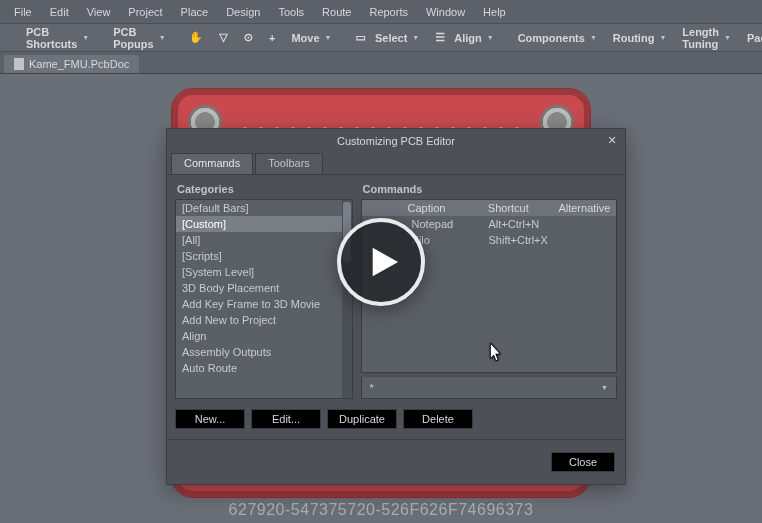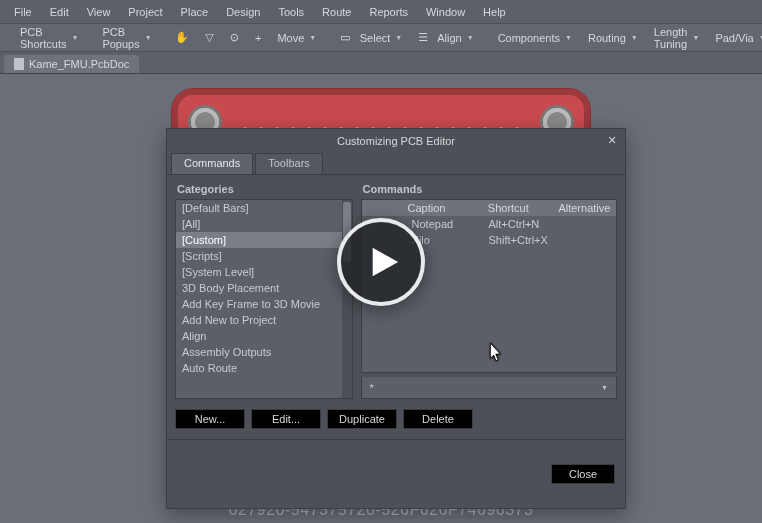--- a/index.html
+++ b/index.html
@@ -4,21 +4,21 @@
 <style>
 * { margin:0; padding:0; box-sizing:border-box; font-family:"Segoe UI",Tahoma,sans-serif; font-size:11px; user-select:none; }
 html, body { width:762px; height:523px; overflow:hidden; }
 body { background:#5a5e65; color:#c0c3c8; position:relative; }
 
 
 .menubar { height:24px; background:#5c6068; display:flex; align-items:center; padding:0 6px; gap:2px; border-bottom:1px solid #4b4f56; }
 .menubar .item { padding:3px 8px; color:#d6d8dc; cursor:default; }
 
 
-.toolbar { height:28px; background:#62666e; display:flex; align-items:center; padding:0 14px; gap:4px; border-bottom:1px solid #4b4f56; }
+.toolbar { height:28px; background:#62666e; display:flex; align-items:center; padding:0 20px; gap:4px; border-bottom:1px solid #4b4f56;font-weight:bold; }
 .tb-group { display:flex; align-items:center; padding:2px 6px; color:#d6d8dc; gap:3px; cursor:default; }
 .caret { font-size:7px; margin-left:2px; color:#bfc2c7; }
 .sep { width:1px; height:18px; background:#4b4f56; margin:0 2px; }
 
 
 .doctabs { height:22px; background:#5c6068; display:flex; align-items:flex-end; padding:0 4px; border-bottom:1px solid #3f4248; }
 .doctab { background:#6e727a; color:#d6d8dc; padding:3px 10px; border-top-left-radius:3px; border-top-right-radius:3px; display:flex; align-items:center; gap:5px; }
 .doc-icon { width:10px; height:12px; background:#c0c3c8; display:inline-block; }
 
 
@@ -53,21 +53,21 @@
 .cmd-head span { padding:2px 6px; }
 .cap-col{ width:40%;margin-left:40px; } .sc-col{ width:35%; } .alt-col{ width:25%; }
 .cmd-list { flex:1; background:#5b5f66; border:1px solid #3a3d42; border-top:none; }
 .cmd-row { display:flex; padding:2px 6px; color:#c8cbd0; }
 .cmd-row .ic{ width:12px; height:10px; background:#9bd1e8; margin-right:4px; margin-top:1px;}
 .wildcard-row { height:22px; background:#5b5f66; border:1px solid #3a3d42; border-top:none; display:flex; align-items:center; justify-content:space-between; padding:0 8px; color:#c8cbd0; margin-top:4px;}
 
 
 .dlg-btnrow { display:flex; gap:6px; padding:2px 8px 10px; }
 .btn { background:#000000; border:1px solid #3a3d42; color:#d6d8dc; padding:3px 0; width:70px; text-align:center; cursor:pointer; }
-.dlg-footer { display:flex; justify-content:flex-end; padding:24px 10px; border-top:1px solid #3a3d42; background:#4d5056; }
+.dlg-footer { display:flex; justify-content:flex-end; padding:12px 10px; border-top:1px solid #3a3d42; background:#4d5056; }
 .btn-close { width:64px; }
 
 
 .play { position:absolute; top:50%; left:50%; width:88px; height:88px; margin:-44px 0 0 -44px; border-radius:50%; background:rgba(30,32,36,.78); border:4px solid #e8eaee; display:flex; align-items:center; justify-content:center; box-shadow:0 4px 18px rgba(0,0,0,.4); }
 .play svg { fill:#fff; width:34px; height:34px; margin-left:6px; }
 
 
 .cursor { position:absolute; width:14px; height:20px; pointer-events:none; }
 .cursor svg { filter:drop-shadow(0 0 1px #000); }
 </style>
@@ -182,22 +182,22 @@
     <div class="dlg-tabs">
       <div class="dlg-tab active">Commands</div>
       <div class="dlg-tab">Toolbars</div>
     </div>
     <div class="dlg-body">
       <div class="col" style="flex:0.9">
         <h4>Categories</h4>
         <div class="listbox">
           <div class="list-inner" id="catlist">
               <div class="list-item">[Default Bars]</div>
+              <div class="list-item sel">[Custom]</div>
               <div class="list-item">[All]</div>
-              <div class="list-item sel">[Custom]</div>
               <div class="list-item">[Scripts]</div>
               <div class="list-item">[System Level]</div>
               <div class="list-item">3D Body Placement</div>
               <div class="list-item">Add Key Frame to 3D Movie</div>
               <div class="list-item">Add New to Project</div>
               <div class="list-item">Align</div>
               <div class="list-item">Assembly Outputs</div>
               <div class="list-item">Auto Route</div>
             </div>
           <div class="scroll">

